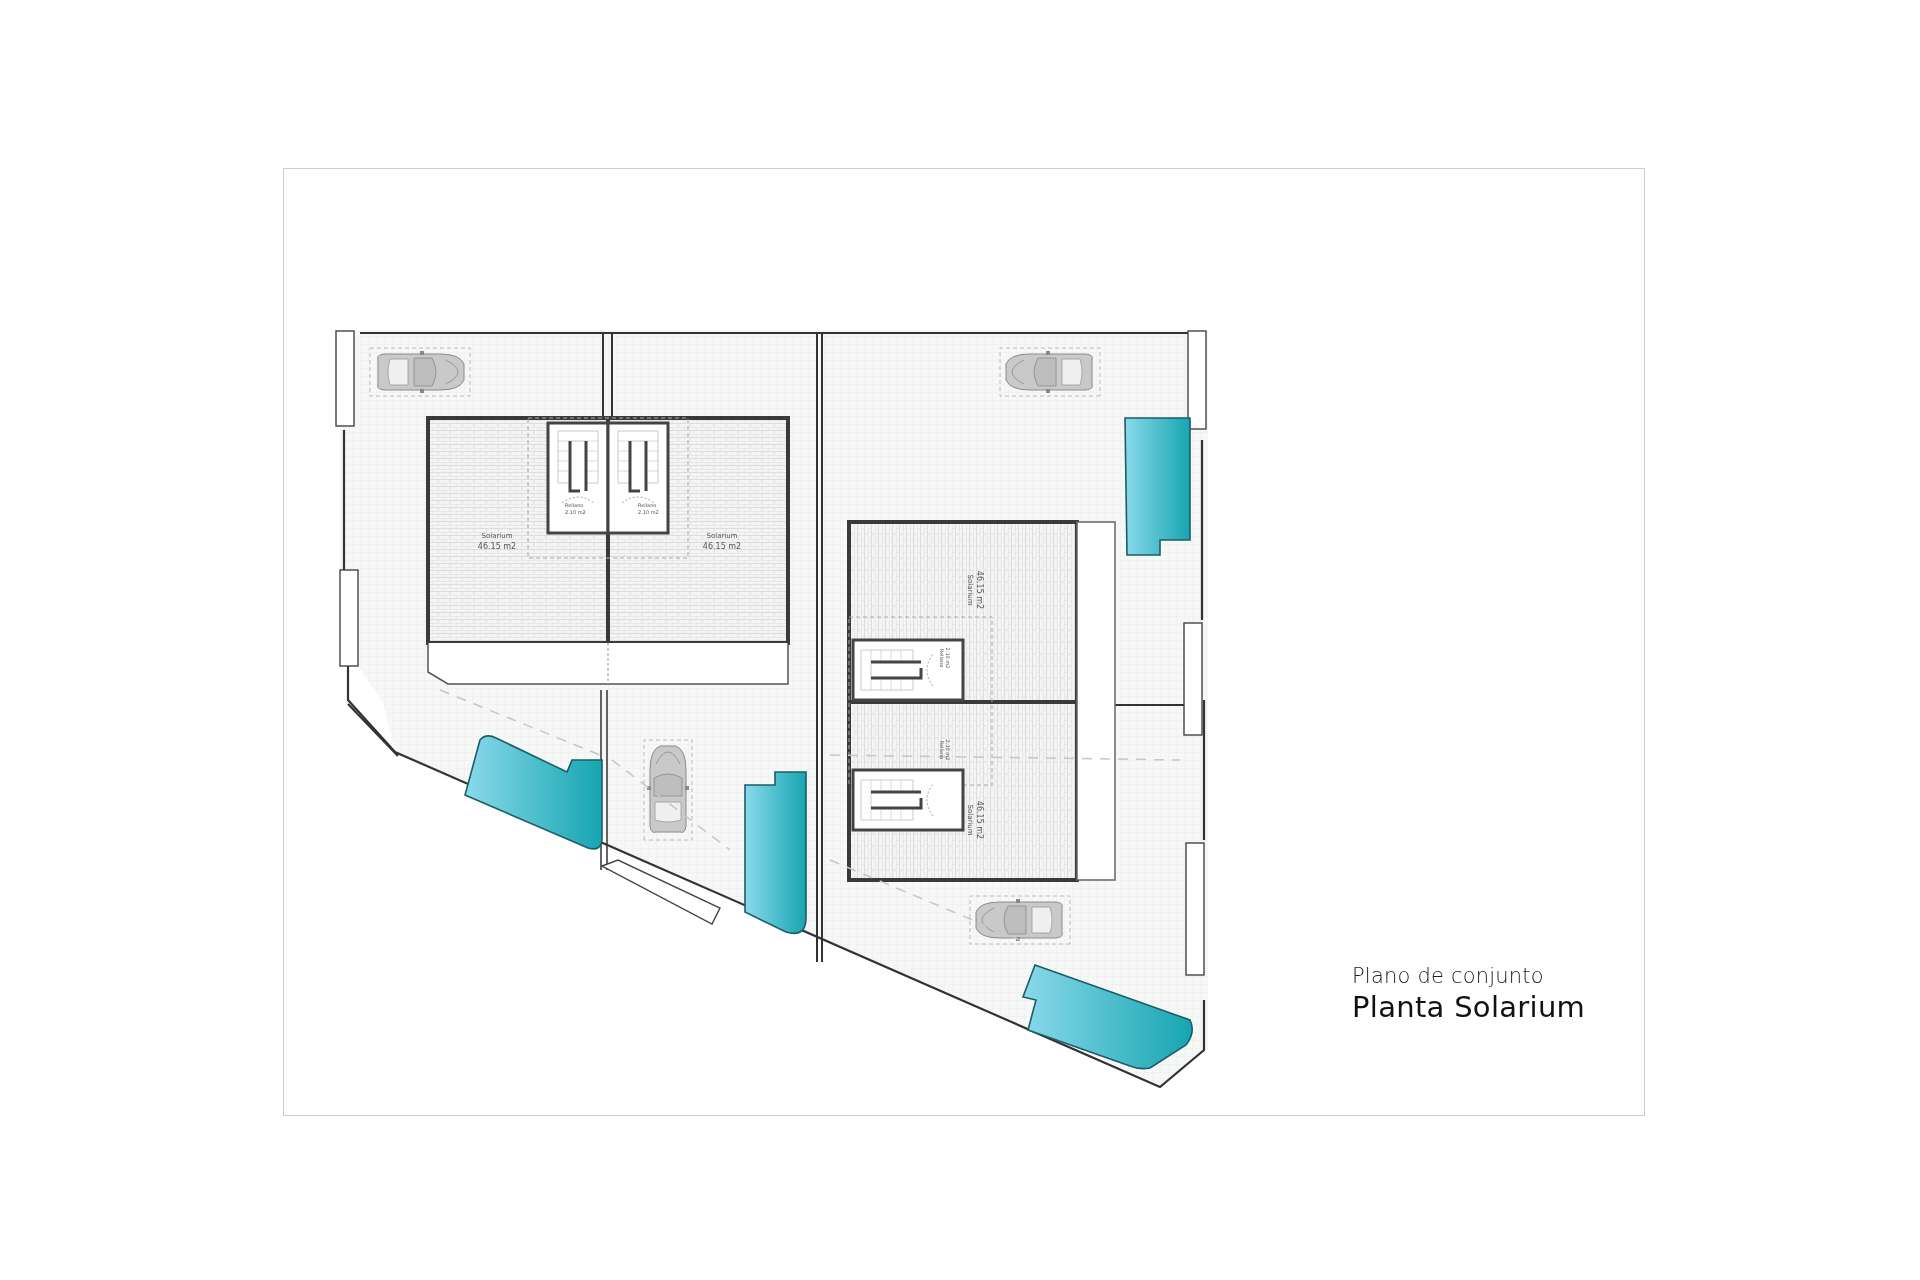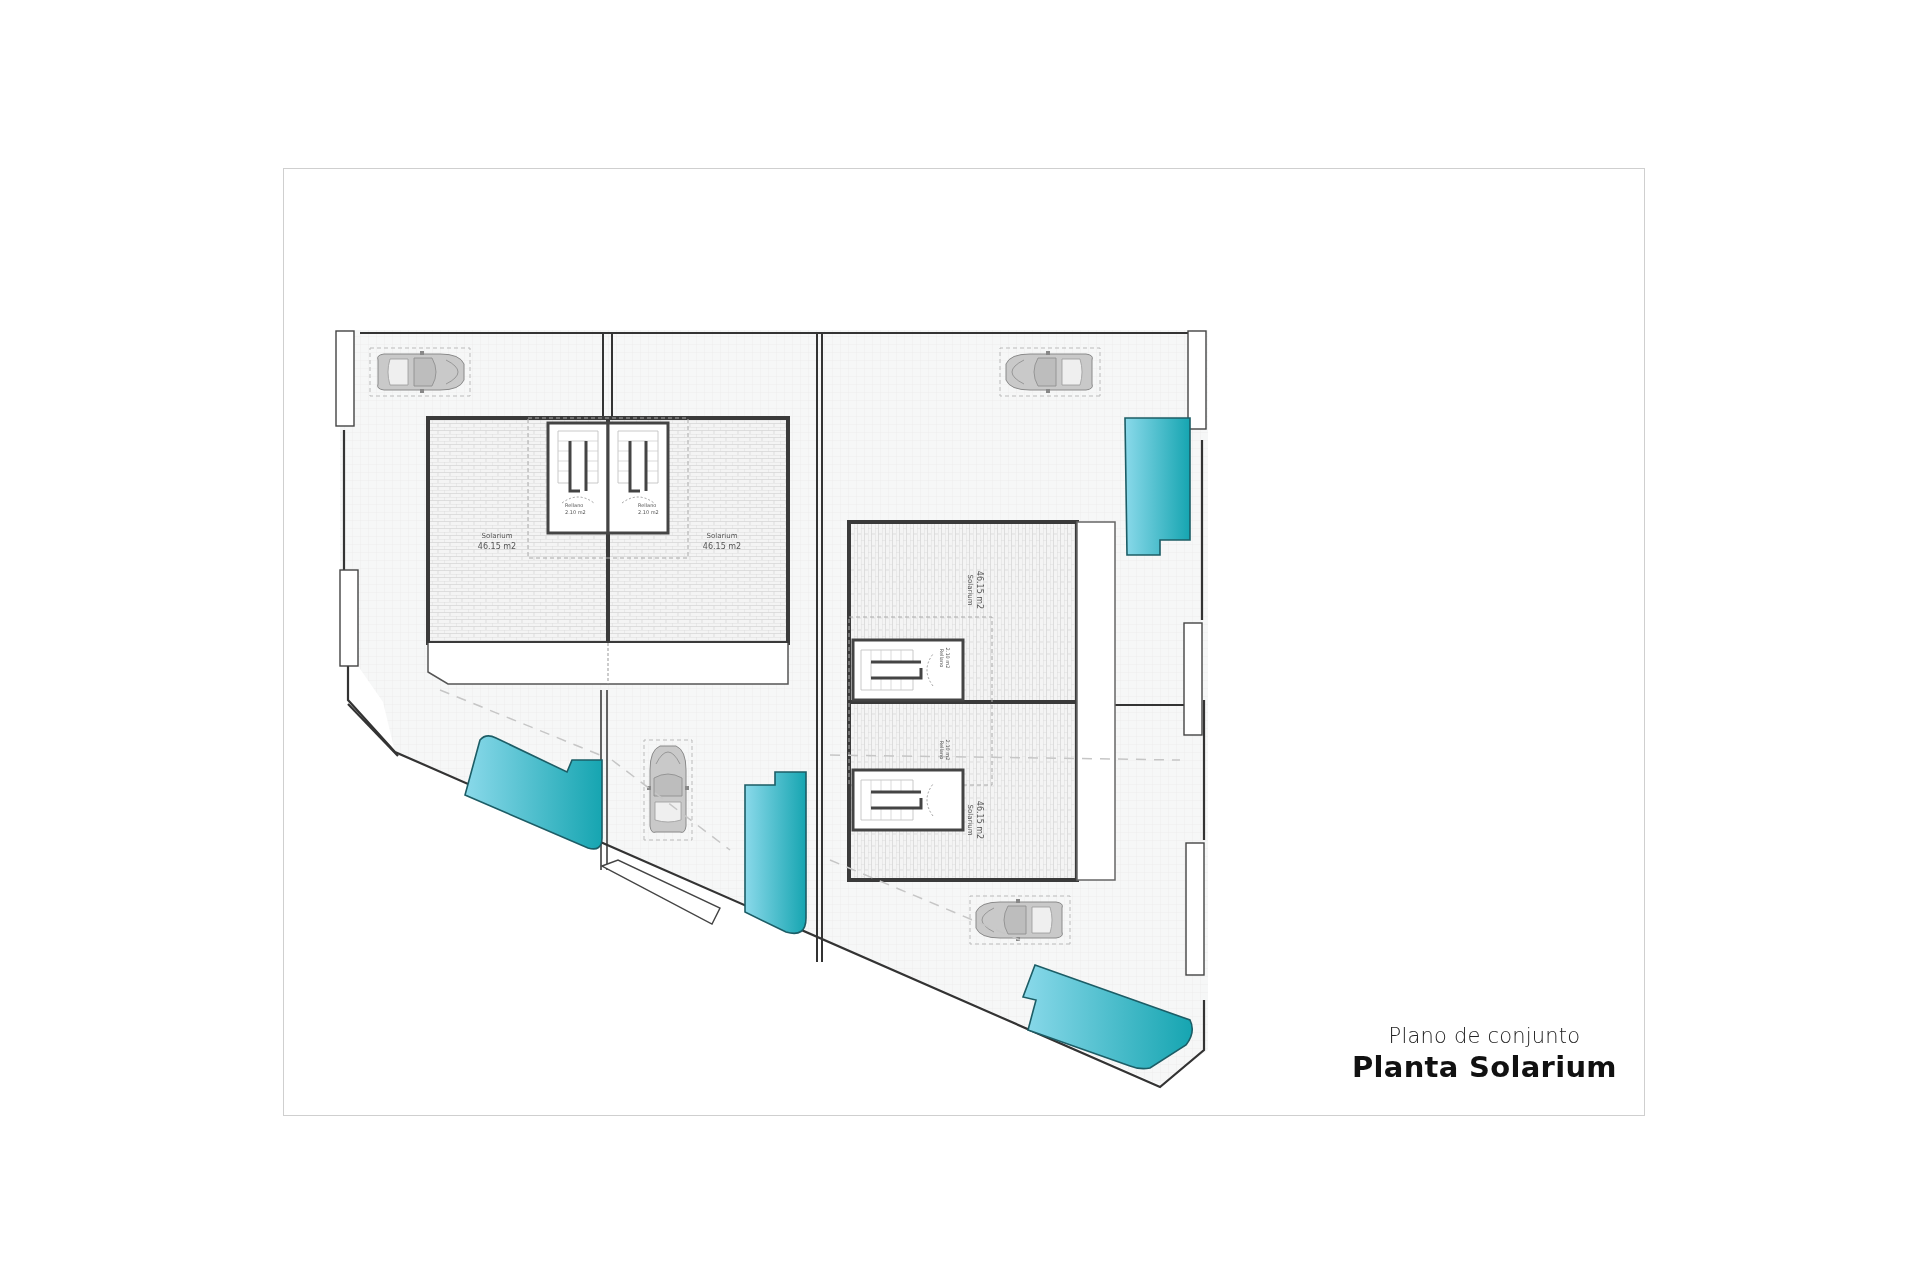--- a/index.html
+++ b/index.html
@@ -1,21 +1,21 @@
 <!DOCTYPE html>
 <html><head>
 <meta charset="utf-8">
 <style>
   html, body { margin:0; padding:0; background:#ffffff; }
   body { width:1920px; height:1280px; position:relative; overflow:hidden; font-family:"Liberation Sans", sans-serif; }
   .sheet { position:absolute; left:283px; top:168px; width:1362px; height:948px; border:1.5px solid #cfcfcf; box-sizing:border-box; background:#fff; }
   svg.plan { position:absolute; left:0; top:0; }
-  .title-block { position:absolute; left:1352px; top:1024px;text-align:center; }
+  .title-block { position:absolute; left:1352px; top:964px; }
   .subtitle { font-family:"DejaVu Sans", sans-serif; font-size:21px; color:#222; letter-spacing:0.2px; font-weight:300; }
-  .main-title { font-family:"DejaVu Sans", sans-serif; font-size:29px; font-weight:bold; color:#111; margin-top:2px; letter-spacing:0.3px; }
+  .main-title { font-family:"DejaVu Sans", sans-serif; font-size:29px; font-weight:normal; color:#111; margin-top:2px; letter-spacing:0.3px; }
   .lbl { font-family:"DejaVu Sans", sans-serif; fill:#555; }
 </style>
 </head>
 <body>
 
 <div class="sheet"></div>
 
 <svg class="plan" width="1920" height="1280" viewBox="0 0 1920 1280">
   <defs>
     <pattern id="pave" width="8" height="8" patternUnits="userSpaceOnUse">

